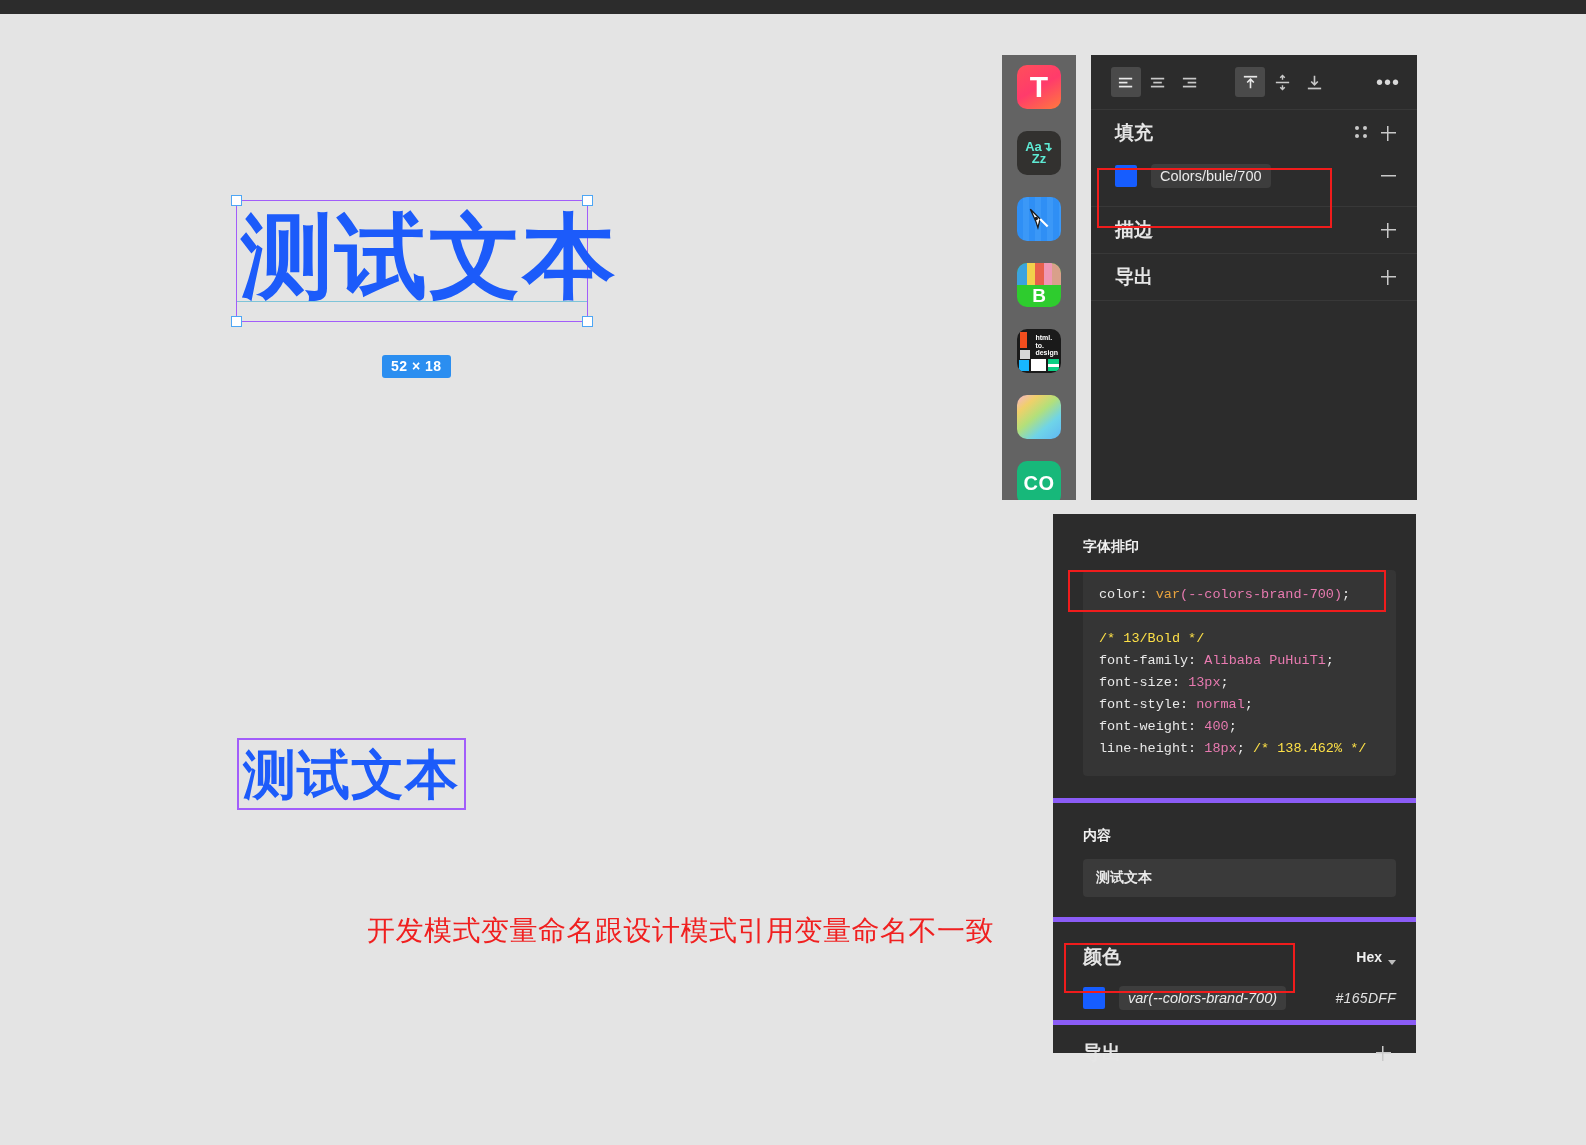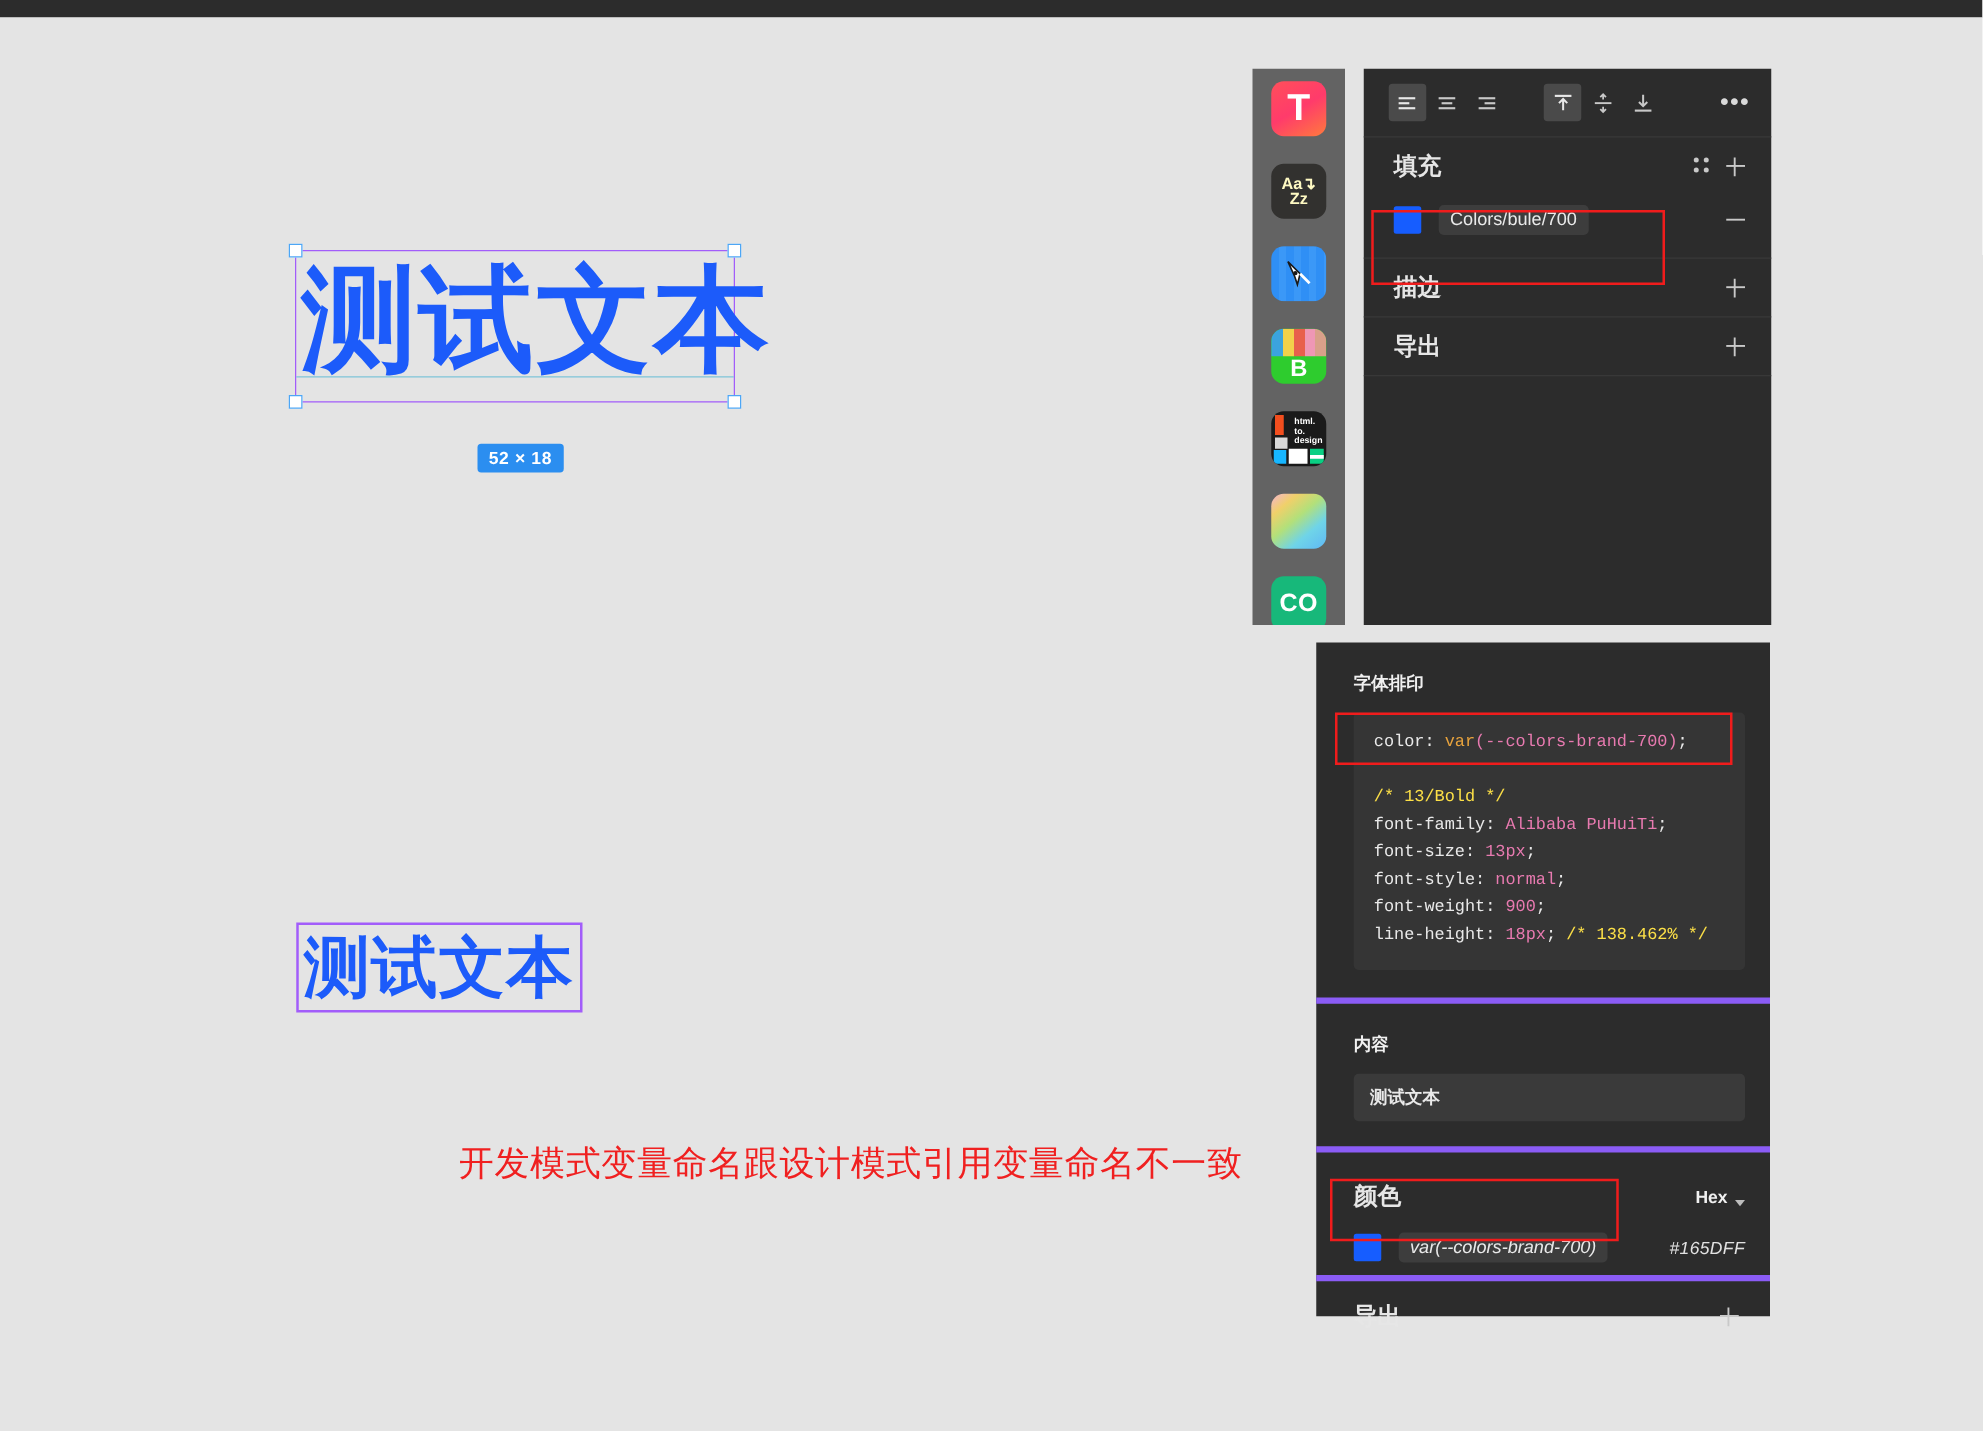--- a/index.html
+++ b/index.html
@@ -127,21 +127,21 @@
     overflow: hidden;
     flex: none;
     display: flex; align-items: center; justify-content: center;
     font-weight: bold;
   }
   .plug-typo {
     background: linear-gradient(150deg, #ff4f5a 0%, #ff3b6b 50%, #ff7a3d 100%);
     color: #fff; font-size: 30px;
   }
   .plug-aazz {
-    background: #32312f; color: #fef9c3;
+    background: #32312f; color: #5eead4;
     font-size: 13px; line-height: 12px; text-align: center;
   }
   .plug-pen {
     background:
       repeating-linear-gradient(90deg, #2f8ff5 0 6px, #3b98f7 6px 12px),
       #2f8ff5;
     color: #fff;
   }
   .plug-pen svg { width: 26px; height: 26px; }
   .plug-bl {
@@ -512,21 +512,21 @@
 <div class="devpanel">
 
   <div class="dev-sect">
     <div class="dev-title">字体排印</div>
     <div class="codeblock"><span>color: </span><span class="tok-fn">var</span><span class="tok-val">(--colors-brand-700)</span><span>;</span>
 <span> </span>
 <span class="tok-cmt">/* 13/Bold */</span>
 <span>font-family: </span><span class="tok-val">Alibaba PuHuiTi</span><span>;</span>
 <span>font-size: </span><span class="tok-val">13px</span><span>;</span>
 <span>font-style: </span><span class="tok-val">normal</span><span>;</span>
-<span>font-weight: </span><span class="tok-val">900</span><span>;</span>
+<span>font-weight: </span><span class="tok-val">400</span><span>;</span>
 <span>line-height: </span><span class="tok-val">18px</span><span>;</span><span class="tok-cmt"> /* 138.462% */</span></div>
   </div>
 
   <div class="dev-sect">
     <div class="dev-title">内容</div>
     <div class="content-field">测试文本</div>
   </div>
 
   <div class="dev-sect">
     <div class="color-head">

